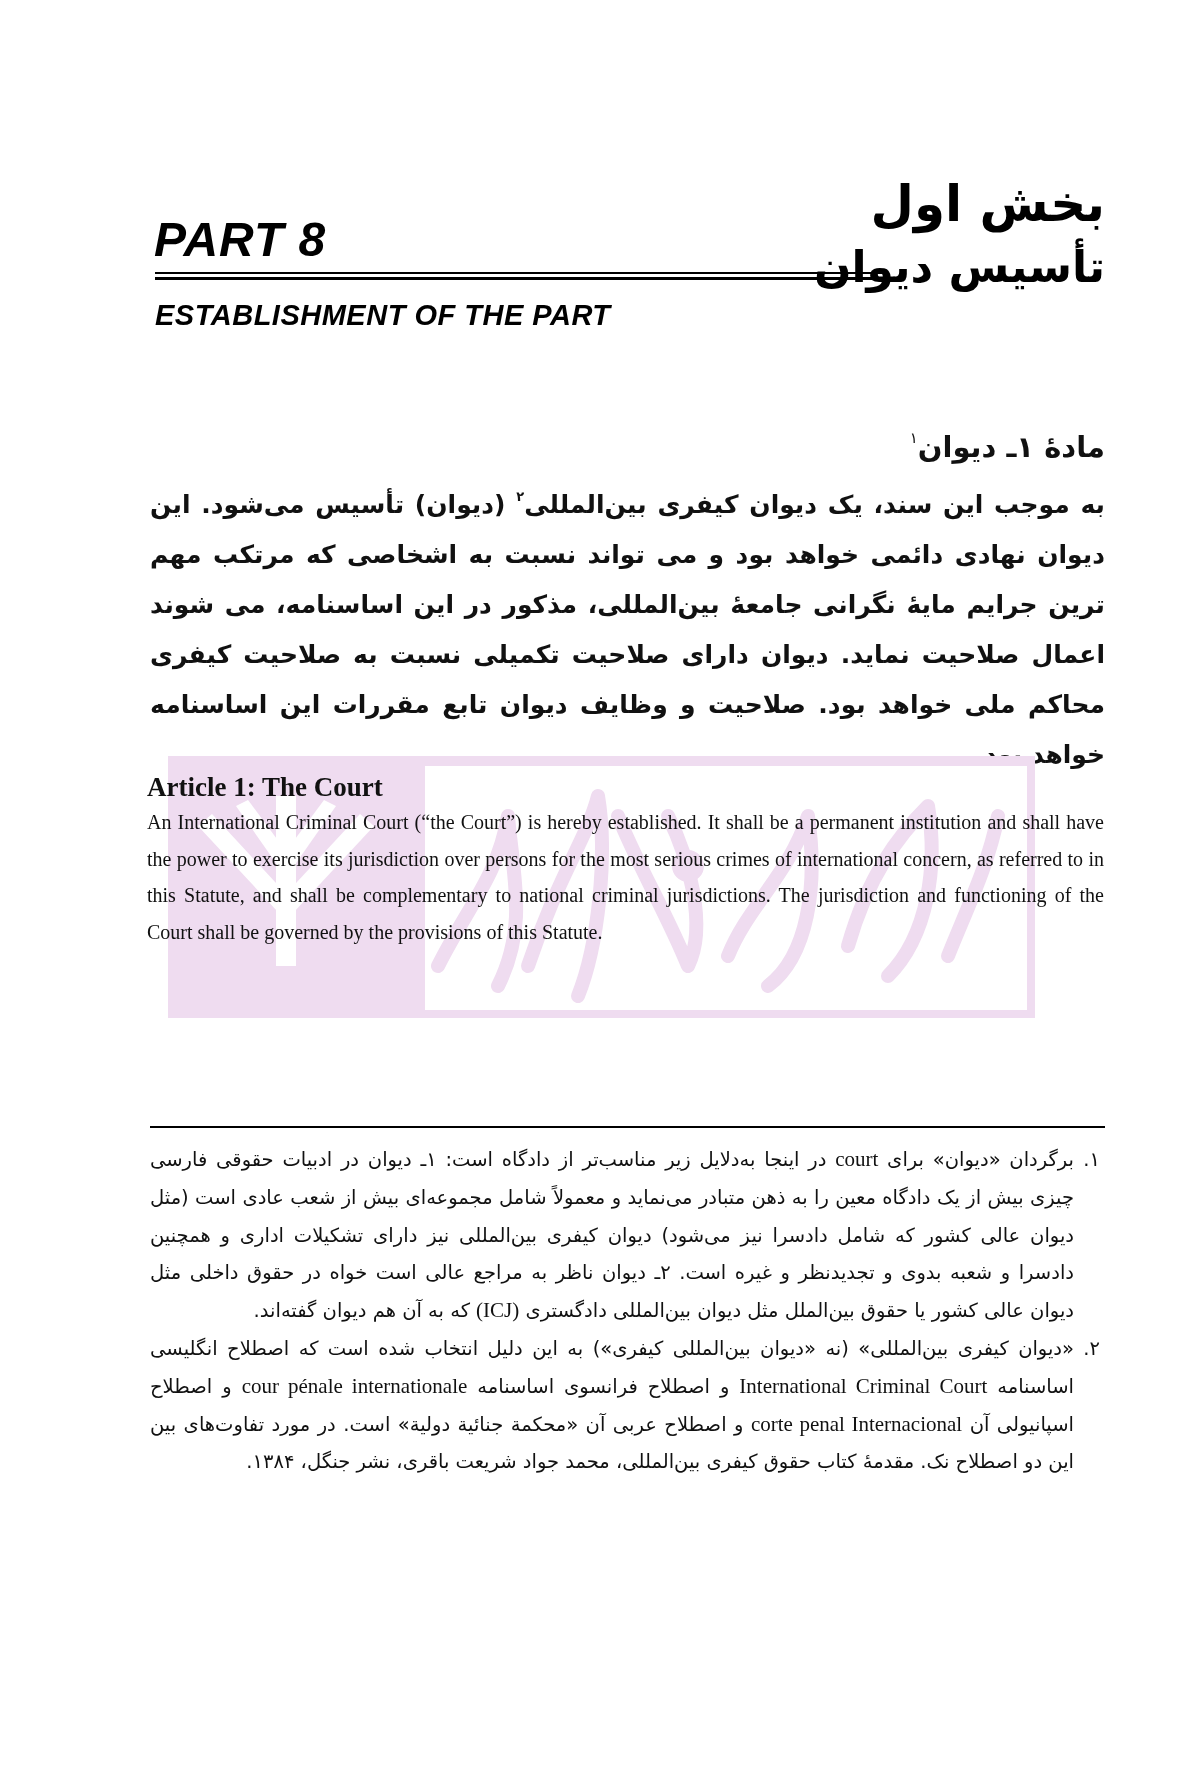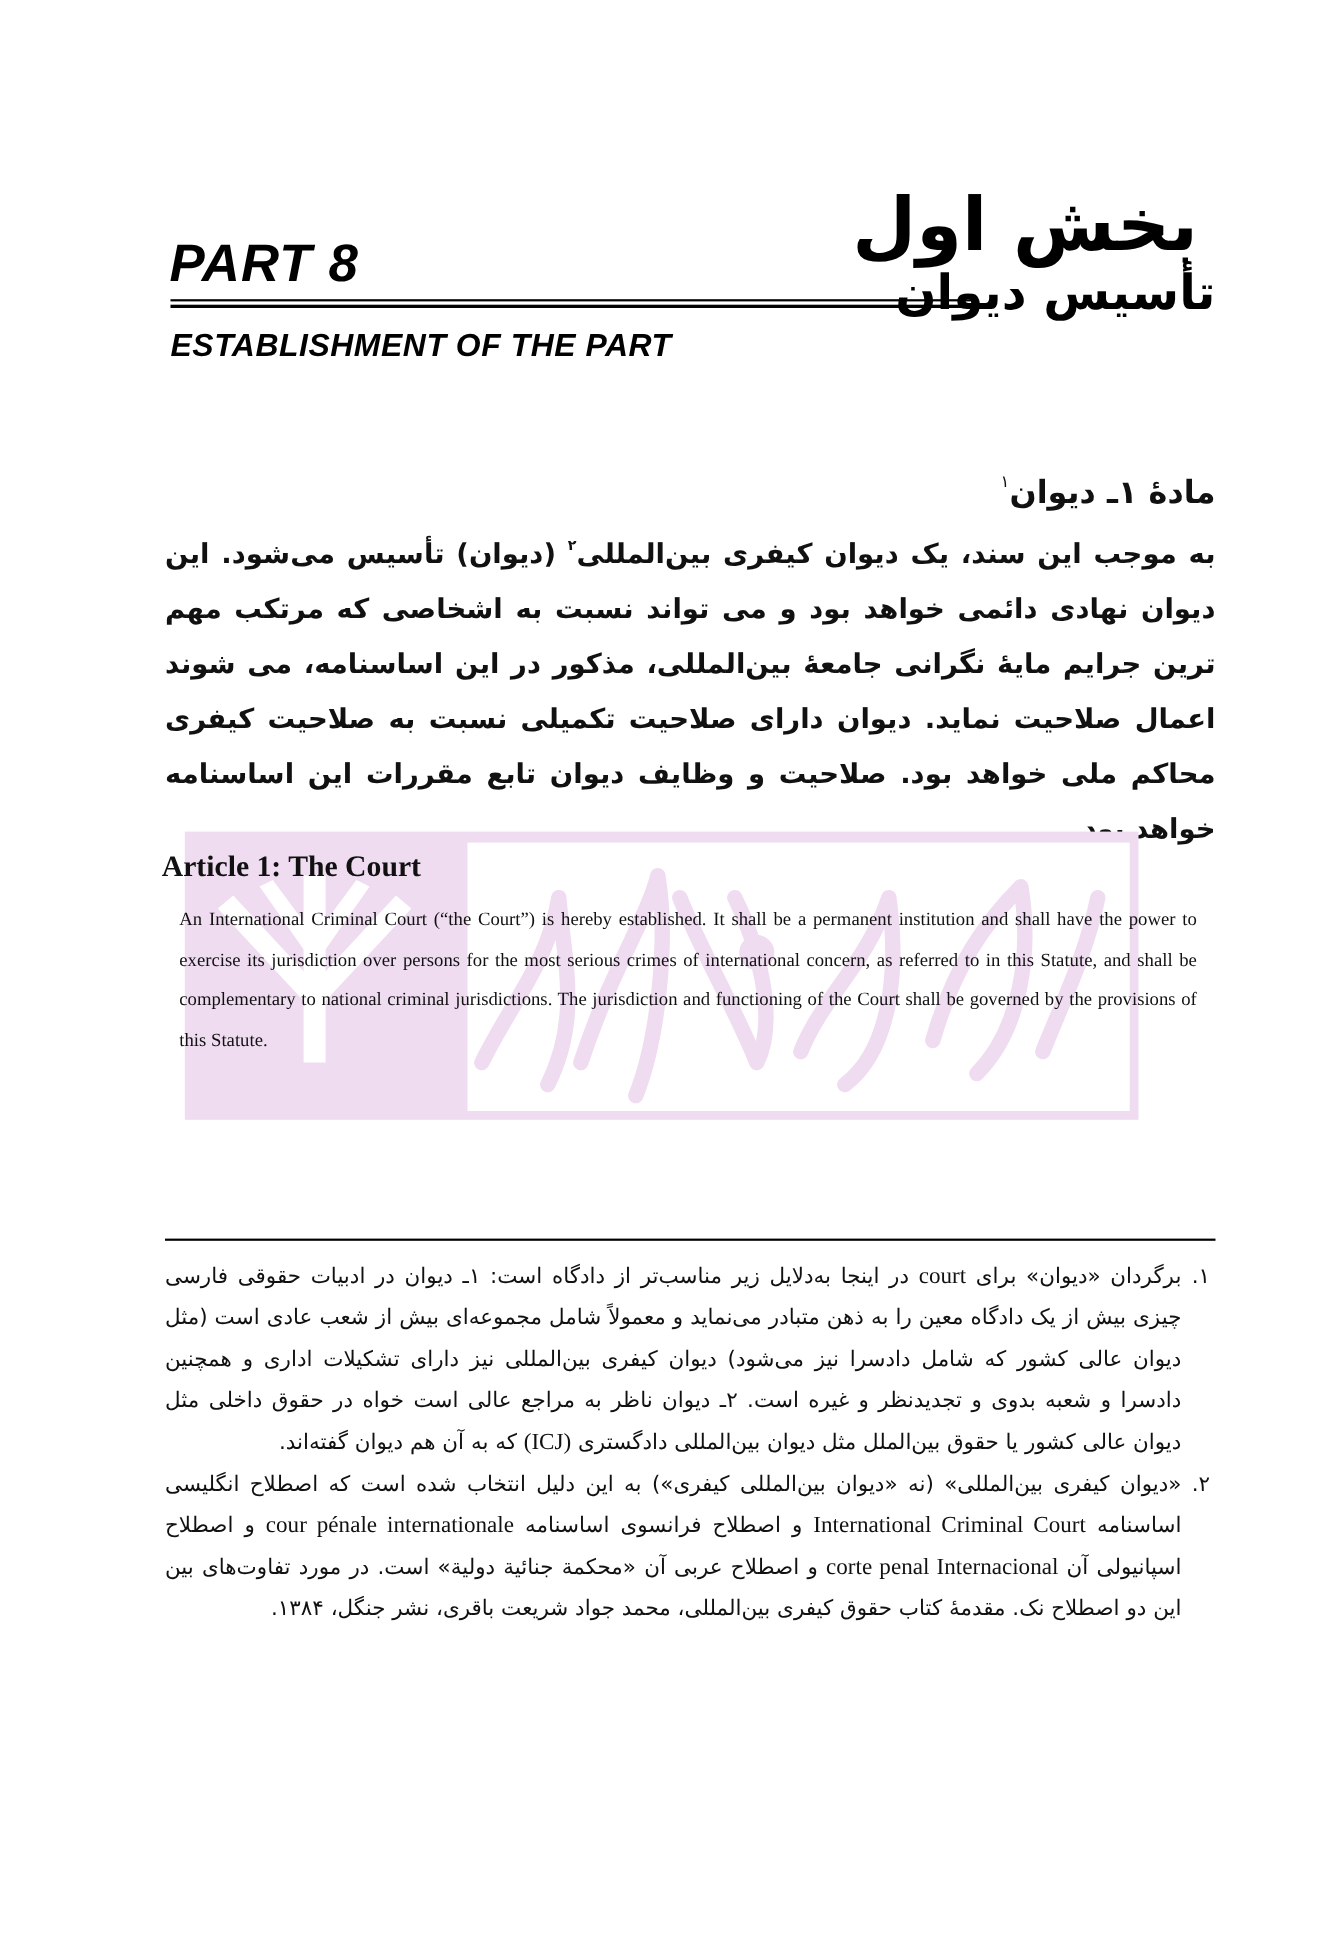--- a/index.html
+++ b/index.html
@@ -24,24 +24,24 @@
     .double-rule .r1 { position: absolute; left: 0; right: 0; top: 0; height: 2px; background: #000; }
     .double-rule .r2 { position: absolute; left: 0; right: 0; top: 5px; height: 3px; background: #000; }
     .part-subtitle {
       left: 155px; top: 298px;
       font-family: "Liberation Sans", sans-serif;
       font-weight: bold; font-style: italic;
       font-size: 29px; line-height: 34px; letter-spacing: 0.5px;
       color: #000;
     }
     .fa-part-title {
-      right: 112px; top: 174px;
+      right: 96px; top: 174px;
       direction: rtl; text-align: right;
       font-family: "DejaVu Sans", sans-serif; font-weight: bold;
-      font-size: 67px; line-height: 60px; color: #000;
+      font-size: 50px; line-height: 60px; color: #000;
     }
     .fa-part-subtitle {
       right: 96px; top: 238px;
       direction: rtl; text-align: right;
       font-family: "DejaVu Sans", sans-serif; font-weight: bold;
       font-size: 44px; line-height: 58px; color: #000; margin-left: 35px;
     }
 
     
     .fa-article-heading {
@@ -72,21 +72,21 @@
 
     
     .en-article {
       left: 147px; width: 957px; top: 772px;
       font-family: Liberation Serif, serif;
     }
     .en-article-heading {
       font-weight: bold; font-size: 27px; line-height: 30px; margin: 0 0 2px 0;
     }
     .en-article-body {
-      font-size: 17px; line-height: 36.6px; text-align: justify; margin: 16px;
+      font-size: 20px; line-height: 36.6px; text-align: justify; margin: 0;
     }
 
     
     .footnote-rule {
       left: 150px; top: 1126px; width: 955px; height: 2px; background: #000;
     }
     .footnotes {
       left: 150px; width: 950px; top: 1141px;
       direction: rtl;
       font-family: "DejaVu Sans", sans-serif;

